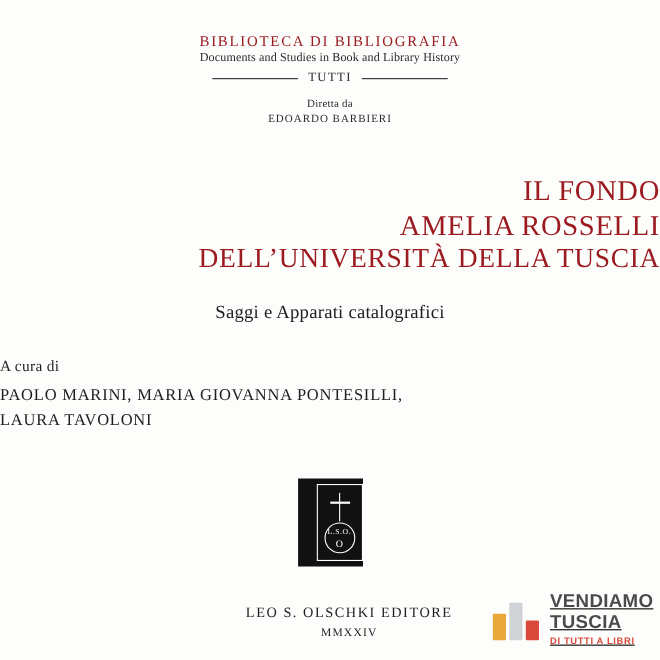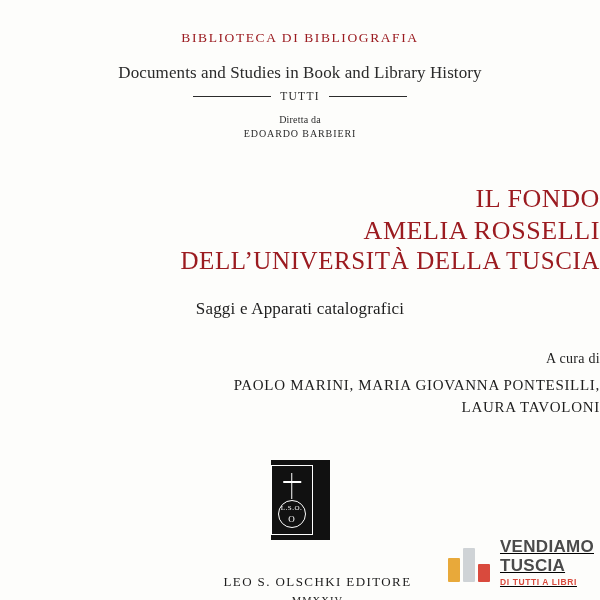--- a/index.html
+++ b/index.html
@@ -41,22 +41,22 @@
   .series-title {
     font-family: "Liberation Serif", serif;
     font-size: 13.5px;
     letter-spacing: 1.6px;
     color: #9b1b20;
     font-variant: small-caps;
     text-transform: uppercase;
     font-weight: normal;
   }
   .series-subtitle {
-    margin-top: 17px;
-    font-size: 17px;
+    margin-top: 0;
+    font-size: 11px;
     color: #2b2b2b;
     letter-spacing: 0.1px;
   }
   .series-rule-row {
     margin-top: 7px;
     display: flex;
     align-items: center;
     justify-content: center;
     gap: 9px;
   }
@@ -105,21 +105,21 @@
     text-align: center;
     font-size: 17px;
     color: #1d1d1d;
     letter-spacing: 0.2px;
   }
 
   
   .editors-block {
     margin-top: 32px;
     width: 100%;
-    text-align: right;
+    text-align: left;
     color: #1d1d1d;
   }
   .editors-lead {
     font-size: 14px;
     font-style: normal;
     letter-spacing: 0.3px;
   }
   .editors-names {
     margin-top: 8px;
     font-size: 15px;
@@ -135,21 +135,21 @@
     display: flex;
     justify-content: center;
   }
   .mark {
     width: 59px;
     height: 80px;
     background: #111111;
     position: relative;
     display: flex;
     align-items: center;
-    justify-content: flex-start;
+    justify-content: flex-end;
   }
   .mark-inner {
     width: 40px;
     height: 68px;
     border: 1px solid #ffffff;
     position: relative;
   }
   .mark-cross {
     position: absolute;
     left: 50%;

